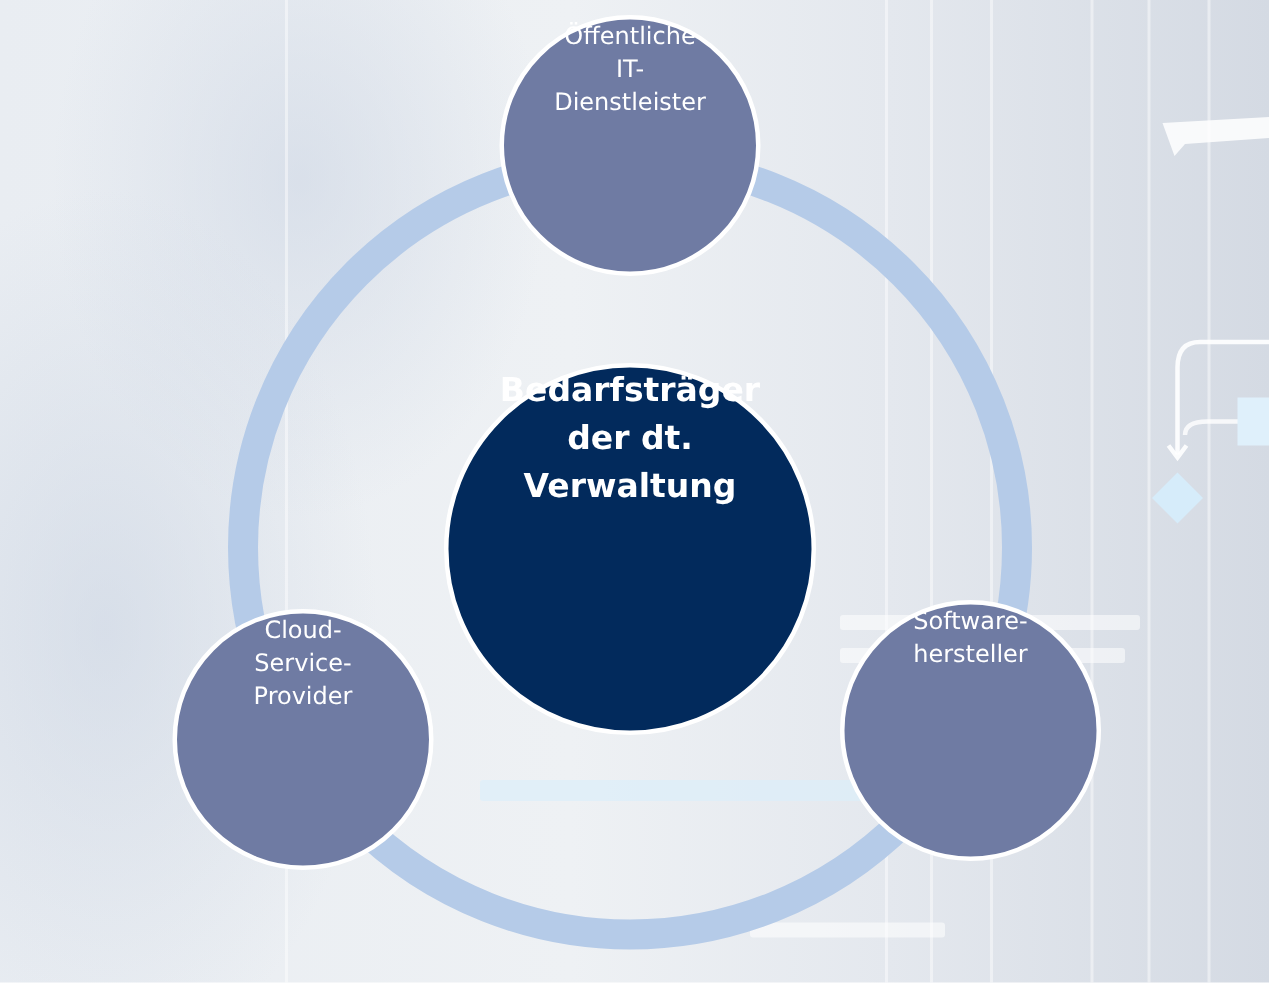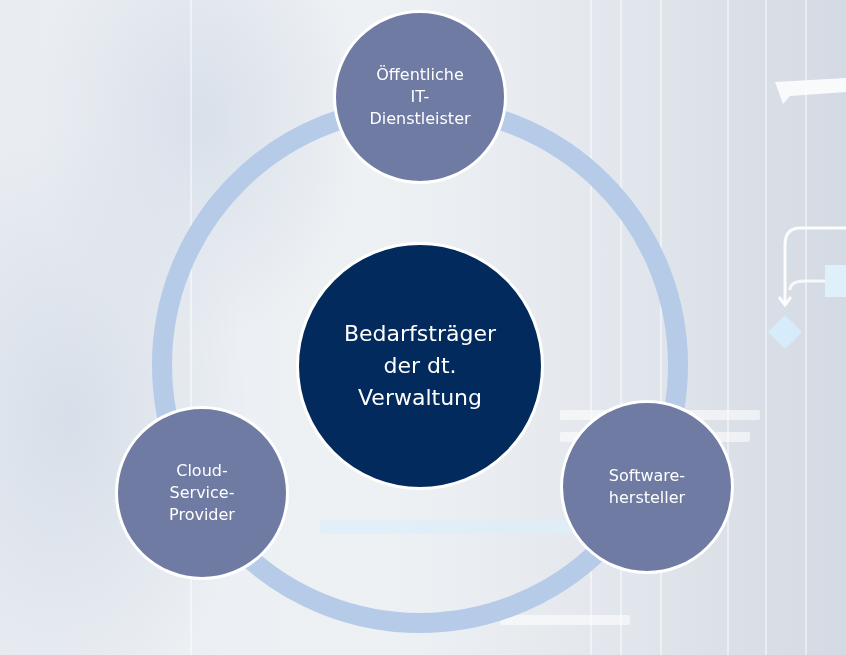--- a/index.html
+++ b/index.html
@@ -7,23 +7,23 @@
   .bg { position: absolute; inset: 0;
     background:
       radial-gradient(ellipse 260px 420px at 70px 420px, rgba(200,210,225,0.55), rgba(200,210,225,0) 70%),
       radial-gradient(ellipse 220px 300px at 200px 120px, rgba(205,214,228,0.6), rgba(205,214,228,0) 75%),
       linear-gradient(90deg, #e9edf2 0%, #eef1f4 45%, #e4e8ee 70%, #d4dae3 100%);
   }
   .vline { position: absolute; top: 0; bottom: 0; width: 2px; background: rgba(255,255,255,0.45); }
   .hbar { position: absolute; height: 10px; background: rgba(255,255,255,0.55); border-radius: 2px; }
   svg.deco { position: absolute; left: 0; top: 0; }
   .ring { position: absolute; left: 0; top: 0; }
-  .node { position: absolute; border-radius: 50%; display: flex; align-items: center; justify-content: center; text-align: center; color: #ffffff; box-sizing: border-box; }
+  .node { position: absolute; border-radius: 50%; display: flex; align-items: flex-start; justify-content: center; text-align: center; color: #ffffff; box-sizing: border-box; }
   .node.outer { background: #6f7ba3; border: 3px solid #ffffff; width: 174px; height: 174px; font-size: 16px; line-height: 22px; }
-  .node.center { background: #022a5c; border: 3px solid #ffffff; width: 248px; height: 248px; font-size: 22px; line-height: 32px; font-weight: normal; }
+  .node.center { background: #022a5c; border: 3px solid #ffffff; width: 248px; height: 248px; font-size: 22px; line-height: 32px; font-weight: bold; }
   .node span { display: block; white-space: pre-line; }
 </style>
 </head>
 <body>
 
 <div class="bg">
   <div class="vline" style="left:190px"></div>
   <div class="vline" style="left:590px"></div>
   <div class="vline" style="left:620px"></div>
   <div class="vline" style="left:660px"></div>

